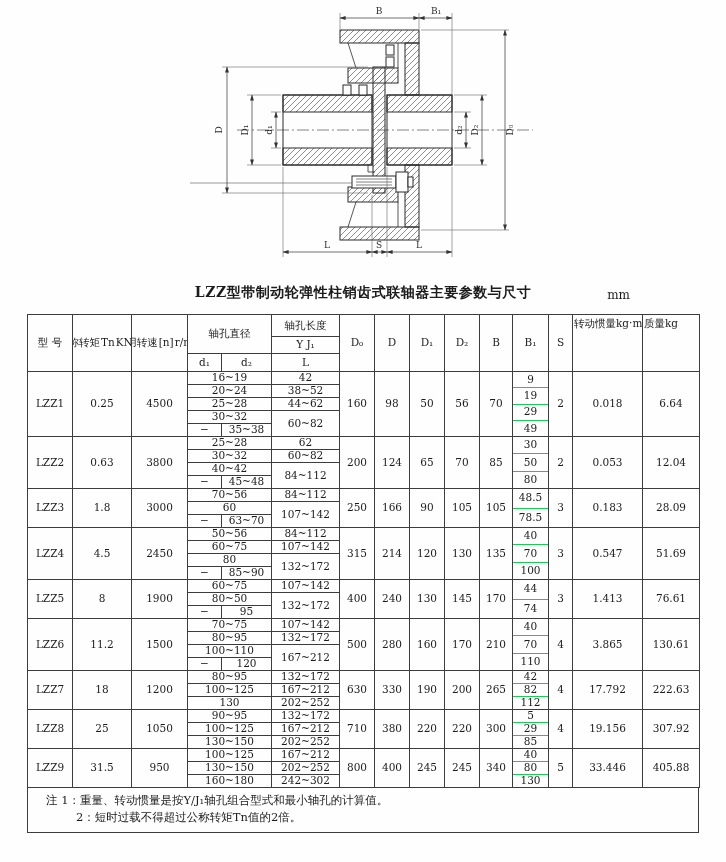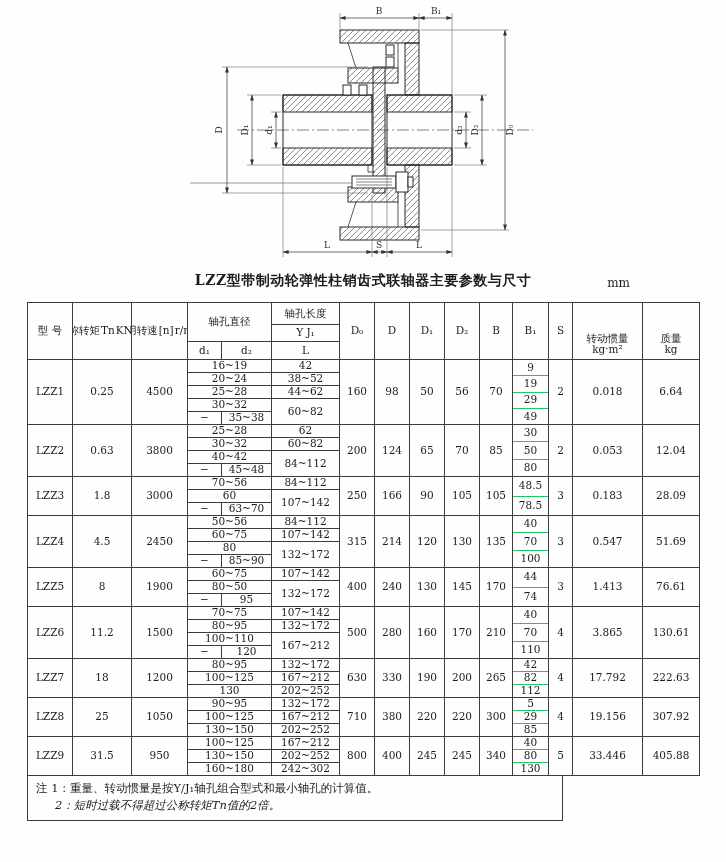--- a/index.html
+++ b/index.html
@@ -4,52 +4,52 @@
 <style>
   html,body{margin:0;padding:0;}
   body{
     width:726px;height:862px;overflow:hidden;background:#fefefe;
     font-family:"DejaVu Serif","DejaVu Sans",serif;color:#1c1c1c;
     -webkit-font-smoothing:antialiased;
   }
   .diagram-wrap{width:726px;height:266px;}
   svg{display:block;}
   svg text{font-family:"DejaVu Serif","DejaVu Sans",serif;font-size:9px;fill:#2b2b2b;}
-  .title-row{position:relative;height:24px;margin-top:6px;}
+  .title-row{position:relative;height:24px;margin-top:18px;}
   .doc-title{
     display:block;text-align:center;font-weight:bold;font-size:14px;
     letter-spacing:0.5px;width:100%;
   }
   .unit-label{position:absolute;right:96px;top:4px;font-size:12px;font-weight:normal;}
   table.spec{
     border-collapse:collapse;table-layout:fixed;width:672px;
     margin:6px 0 0 27px;
   }
   table.spec th, table.spec td{
     border:1px solid #3c3c3c;text-align:center;vertical-align:middle;
     font-size:10.5px;font-weight:normal;padding:0 1px;line-height:1.12;
     overflow:hidden;white-space:nowrap;
   }
   table.spec tbody tr{height:13px;}
   thead tr.h1{height:21px;} thead tr.h2{height:17px;} thead tr.h3{height:17px;}
   .hdr-stack{display:flex;flex-direction:row;justify-content:center;gap:1px;}
-  .hdr-spread{display:flex;flex-direction:column;justify-content:flex-end;height:50px;padding:3px 0;}
+  .hdr-spread{display:flex;justify-content:flex-start;height:50px;padding:3px 0;}
   td.b1td{position:relative;padding:0;}
   .b1stack{position:absolute;inset:0;display:flex;flex-direction:column;}
   .b1stack > div{
     flex:1;display:flex;align-items:center;justify-content:center;
     border-top:1px solid #22c55e;font-size:10.5px;
   }
   .b1stack > div:first-child{border-top:none;}
   .notes{
-    width:536px;margin-left:27px;box-sizing:border-box;
+    width:672px;margin-left:27px;box-sizing:border-box;
     border:1px solid #3c3c3c;border-top:none;
-    padding:5px 8px 7px 8px;font-size:11.5px;line-height:1.35;
+    padding:5px 8px 7px 18px;font-size:11.5px;line-height:1.35;
   }
-  .notes .l2{margin-left:19px;margin-top:1px;font-style:italic;}
+  .notes .l2{margin-left:30px;margin-top:1px;}
 </style>
 </head>
 <body>
 
 <div class="diagram-wrap">
 <svg width="726" height="266" viewBox="0 0 726 266">
   <defs>
     <pattern id="hatch" patternUnits="userSpaceOnUse" width="6" height="6">
       <path d="M0 6 L6 0" stroke="#707070" stroke-width="0.8"></path>
     </pattern>

